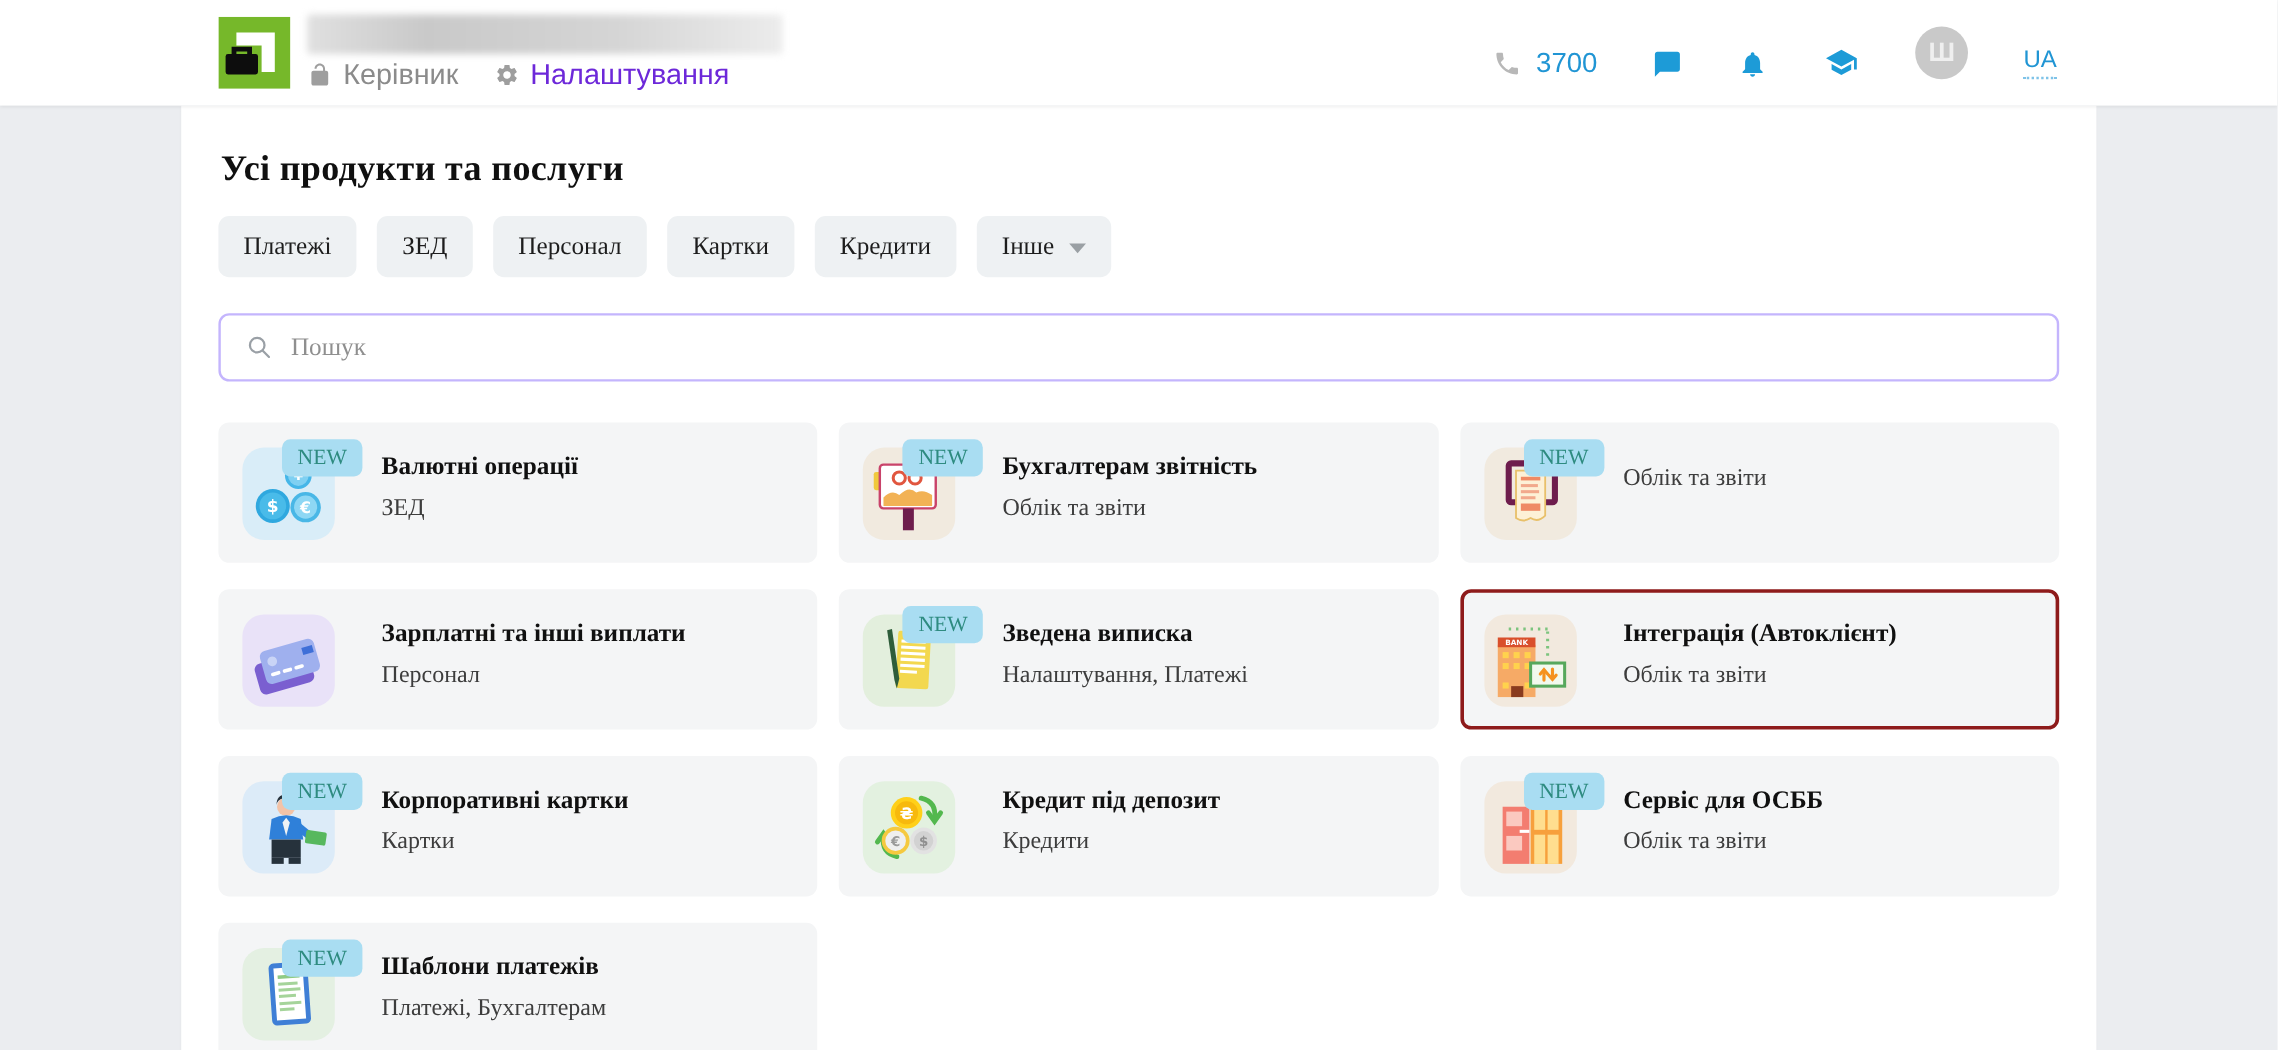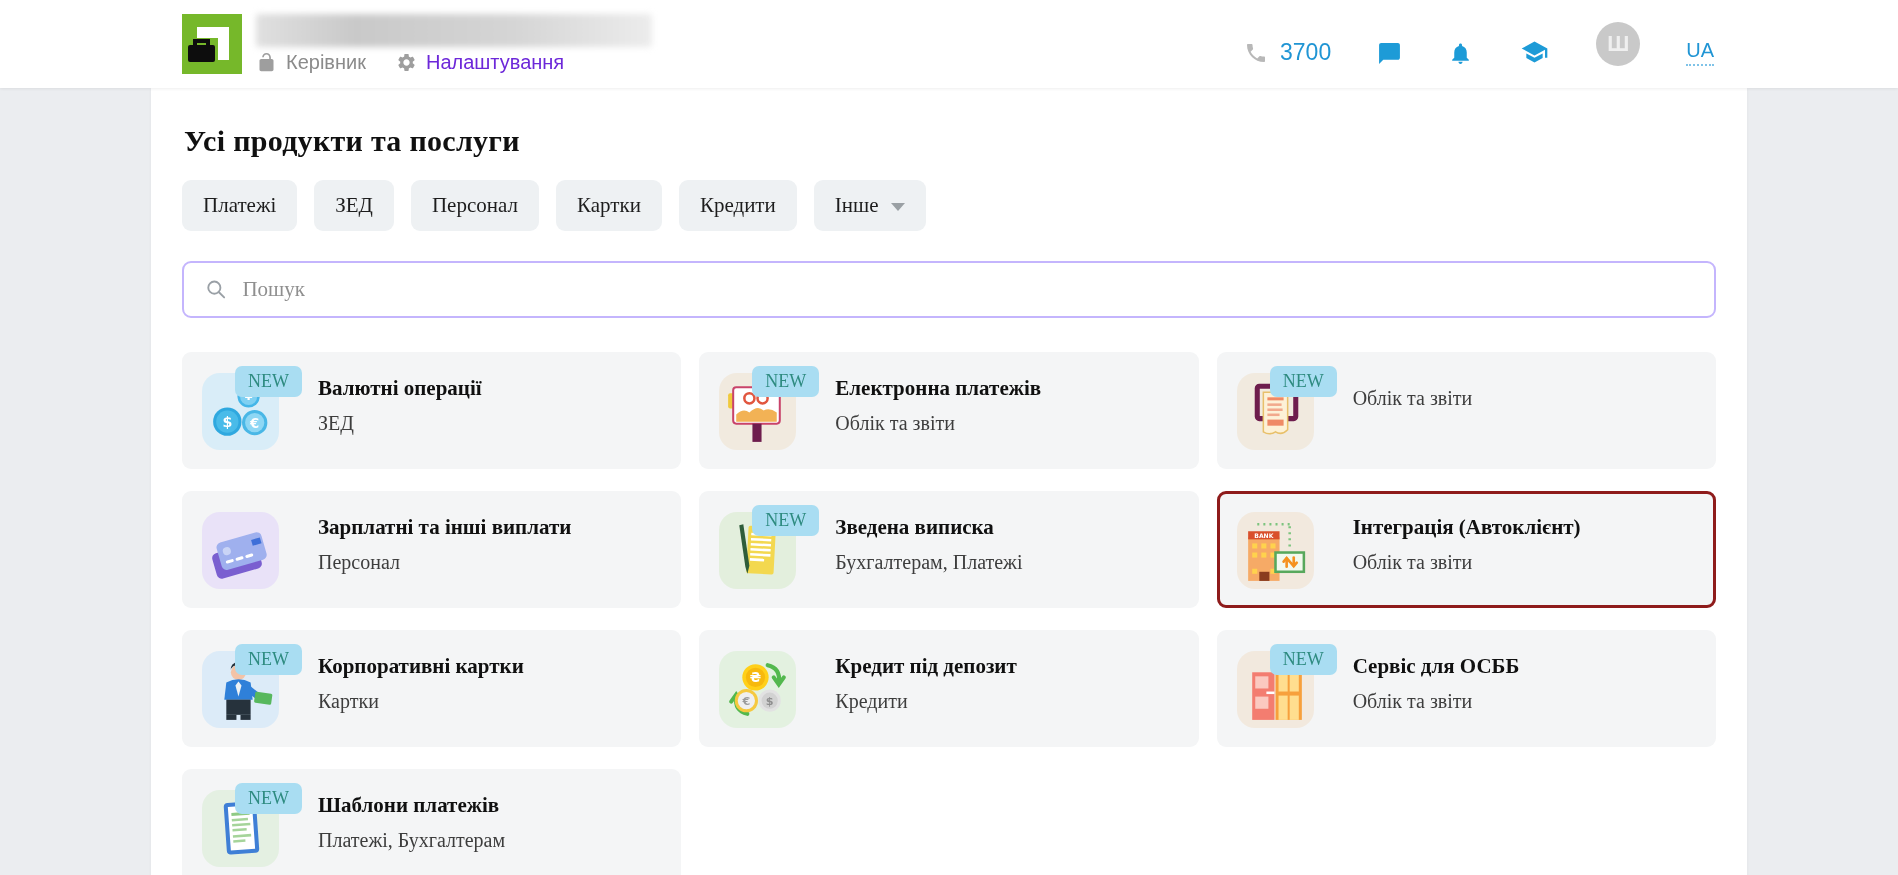--- a/index.html
+++ b/index.html
@@ -10,21 +10,21 @@
   .header { height:88px; background:#fff; display:flex; align-items:center;
             justify-content:space-between; padding:0 184px 0 182px; position:relative; z-index:2;
             box-shadow:0 1px 3px rgba(0,0,0,.07); }
   .header-left { display:flex; align-items:center; gap:8px; }
   .logo { width:60px; height:60px; flex:none; }
   .org { display:flex; flex-direction:column; gap:4px; margin-left:6px; }
   .org-blur { width:396px; height:33px; border-radius:3px;
               background:linear-gradient(90deg,#e0e0e0,#c9c9c9 25%,#d5d5d5 65%,#ececec);
               filter:blur(3px); }
   .org-meta { display:flex; align-items:center; gap:30px;
-              font-family:"Liberation Sans",sans-serif; font-size:20px; }
+              font-family:"Liberation Sans",sans-serif; font-size:24px; }
   .role, .settings { display:flex; align-items:center; gap:9px; }
   .role { color:#8b8b8b; }
   .settings { color:#6d28d9; cursor:pointer; }
   .header-right { display:flex; align-items:flex-end; gap:46px; font-family:"Liberation Sans",sans-serif; }
   .phone-wrap { display:flex; align-items:center; gap:12px; }
   .phone-num { color:#2095d4; font-size:23px; }
   .hdr-btn { background:none; border:none; cursor:pointer; display:flex; align-items:center; }
   .avatar { width:44px; height:44px; border-radius:50%; background:#c9c9c9; color:#efefef;
             font-weight:bold; font-size:22px; display:flex; align-items:center; justify-content:center;
             cursor:pointer; }
@@ -191,21 +191,21 @@
               <rect x="9" y="20" width="13" height="15" rx="2" fill="#f0c93c"></rect>
               <rect x="14" y="14" width="46" height="36" rx="3" fill="#fff" stroke="#c9436a" stroke-width="2"></rect>
               <circle cx="30" cy="25" r="5" fill="none" stroke="#e1563f" stroke-width="2.5"></circle>
               <circle cx="43" cy="25" r="5" fill="none" stroke="#e1563f" stroke-width="2.5"></circle>
               <path d="M17 48 L17 41 Q24 34 30 39 Q38 31 44 37 Q50 34 57 39 L57 48 Z" fill="#f2b255"></path>
               <rect x="33" y="50" width="9" height="18" fill="#6e1d4d"></rect>
             </svg>
           </div>
     </div>
     <div class="card-text">
-      <div class="card-title">Електронна платежів</div>
+      <div class="card-title">Бухгалтерам звітність</div>
       <div class="card-cat">Облік та звіти</div>
     </div>
   </div>
 
   <div class="card">
     <div class="icon-wrap">
       <span class="badge">NEW</span>
       <div class="tile" style="background: rgb(241, 234, 223);">
             <svg viewBox="0 0 76 76">
               <rect x="20" y="13" width="38" height="32" rx="2" fill="none" stroke="#6e1d4d" stroke-width="5"></rect>
@@ -259,21 +259,21 @@
                 <rect x="31" y="36" width="20" height="2.5" fill="#fff"></rect>
                 <rect x="31" y="41" width="20" height="2.5" fill="#fff"></rect>
                 <rect x="31" y="46" width="14" height="2.5" fill="#fff"></rect>
               </g>
               <path d="M20 13 L26 54 L28 61 L30 53 L24 12 Z" fill="#2e5d3a"></path>
             </svg>
           </div>
     </div>
     <div class="card-text">
       <div class="card-title">Зведена виписка</div>
-      <div class="card-cat">Бухгалтерам, Платежі</div>
+      <div class="card-cat">Налаштування, Платежі</div>
     </div>
   </div>
 
   <div class="card highlighted" style="border-color: rgb(142, 27, 27);">
     <div class="icon-wrap">
 
       <div class="tile" style="background: rgb(242, 233, 222);">
             <svg viewBox="0 0 76 76">
               <path d="M20 12 H52" stroke="#7cc47e" stroke-width="2.5" stroke-dasharray="2 4" fill="none"></path>
               <path d="M52 14 V34" stroke="#7cc47e" stroke-width="2.5" stroke-dasharray="2 4" fill="none"></path>

